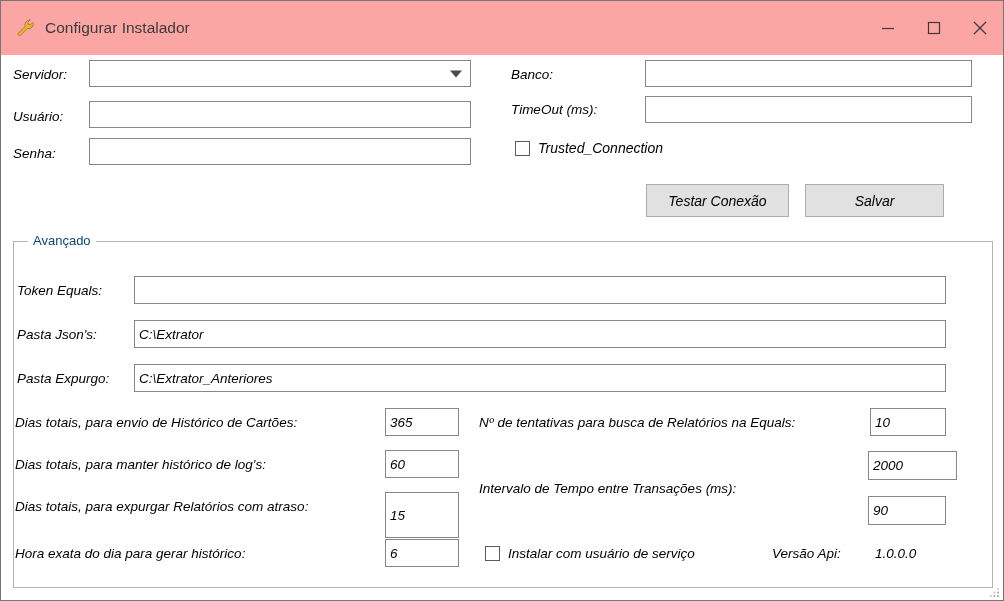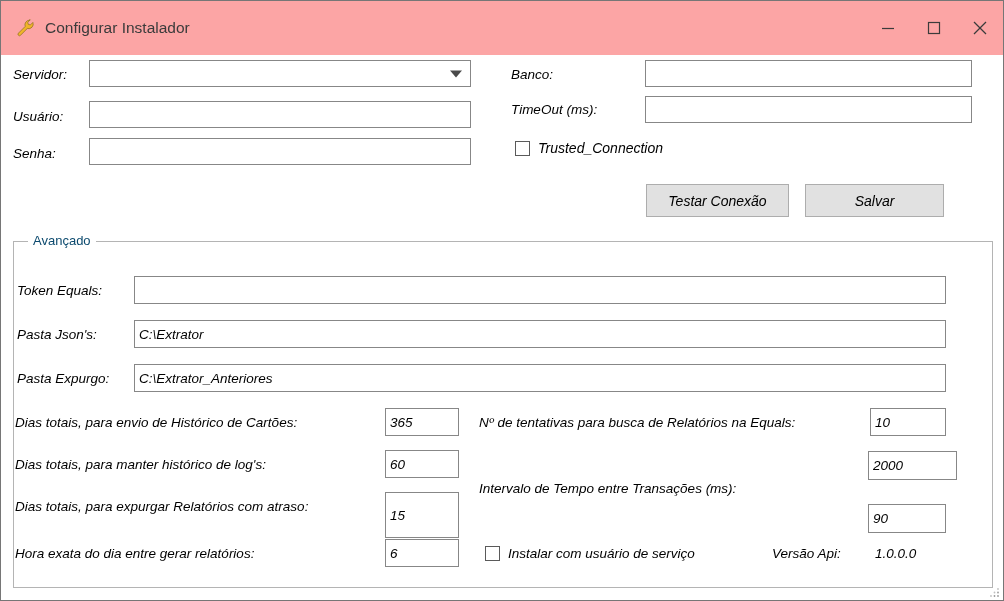--- a/index.html
+++ b/index.html
@@ -233,23 +233,23 @@
   <div class="abs lbl" style="left:478px; top:414px;">Nº de tentativas para busca de Relatórios na Equals:</div>
   <input class="abs tb" style="left: 869px; top: 407px; width: 76px; height: 28px;" value="10">
 
   <div class="abs lbl" style="left:14px; top:456px;">Dias totais, para manter histórico de log's:</div>
   <input class="abs tb" style="left: 384px; top: 449px; width: 74px; height: 28px;" value="60">
   <div class="abs lbl" style="left:478px; top:456px;margin-top:24px;">Intervalo de Tempo entre Transações (ms):</div>
   <input class="abs tb" style="left: 867px; top: 450px; width: 89px; height: 29px;" value="2000">
 
   <div class="abs lbl" style="left:14px; top:498px;">Dias totais, para expurgar Relatórios com atraso:</div>
   <input class="abs tb" style="left: 384px; top: 491px; width: 74px; height: 46px;" value="15">
-  <input class="abs tb" style="left: 867px; top: 495px; width: 78px; height: 29px; margin-top: 8px;" value="90">
-
-  <div class="abs lbl" style="left:14px; top:545px;">Hora exata do dia entre gerar relatórios:</div>
+  <input class="abs tb" style="left: 867px; top: 495px; width: 78px; height: 29px;" value="90">
+
+  <div class="abs lbl" style="left:14px; top:545px;">Hora exata do dia para gerar histórico:</div>
   <input class="abs tb" style="left: 384px; top: 538px; width: 74px; height: 28px;" value="6">
 
   <div class="abs chk-wrap" style="left:484px; top:545px;">
     <span class="chk"></span>
     <span class="lbl">Instalar com usuário de serviço</span>
   </div>
 
   <div class="abs lbl" style="left:771px; top:545px;">Versão Api:</div>
   <div class="abs lbl" style="left:874px; top:545px;">1.0.0.0</div>
 

